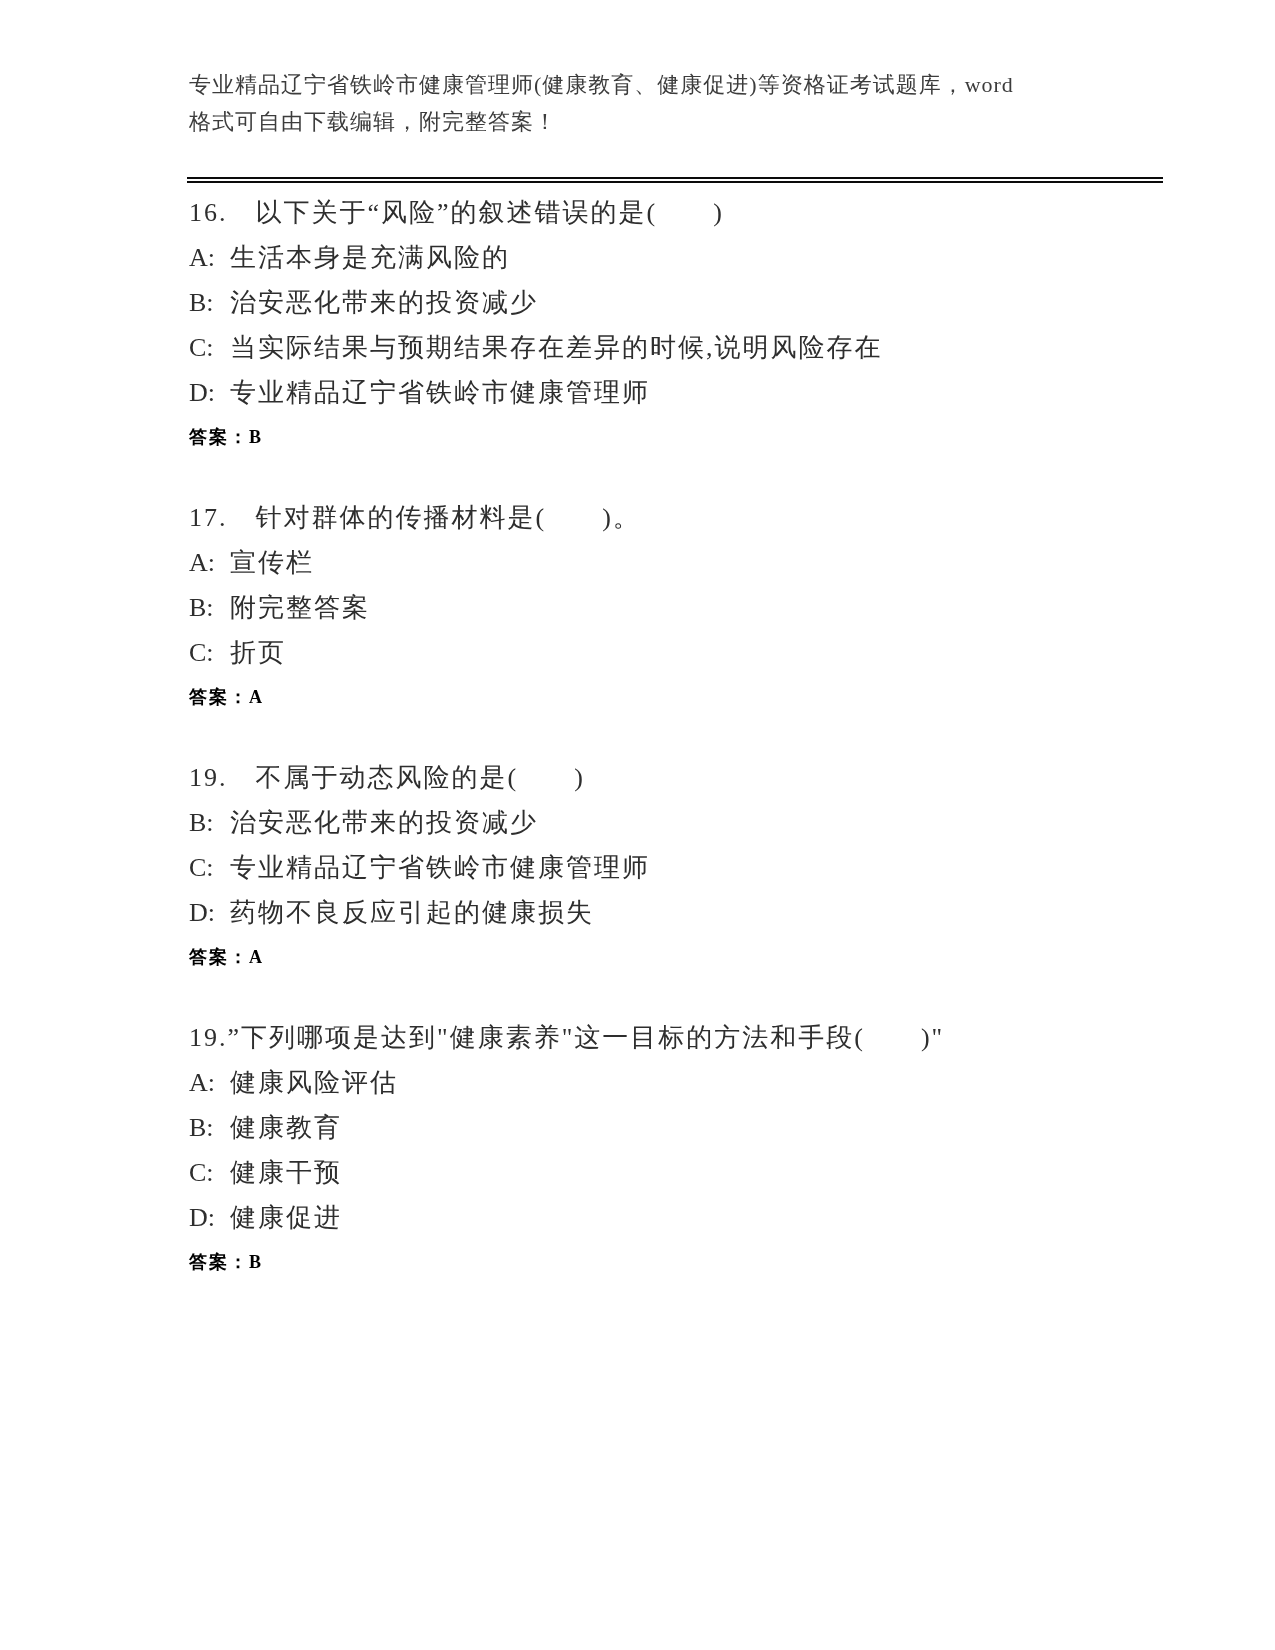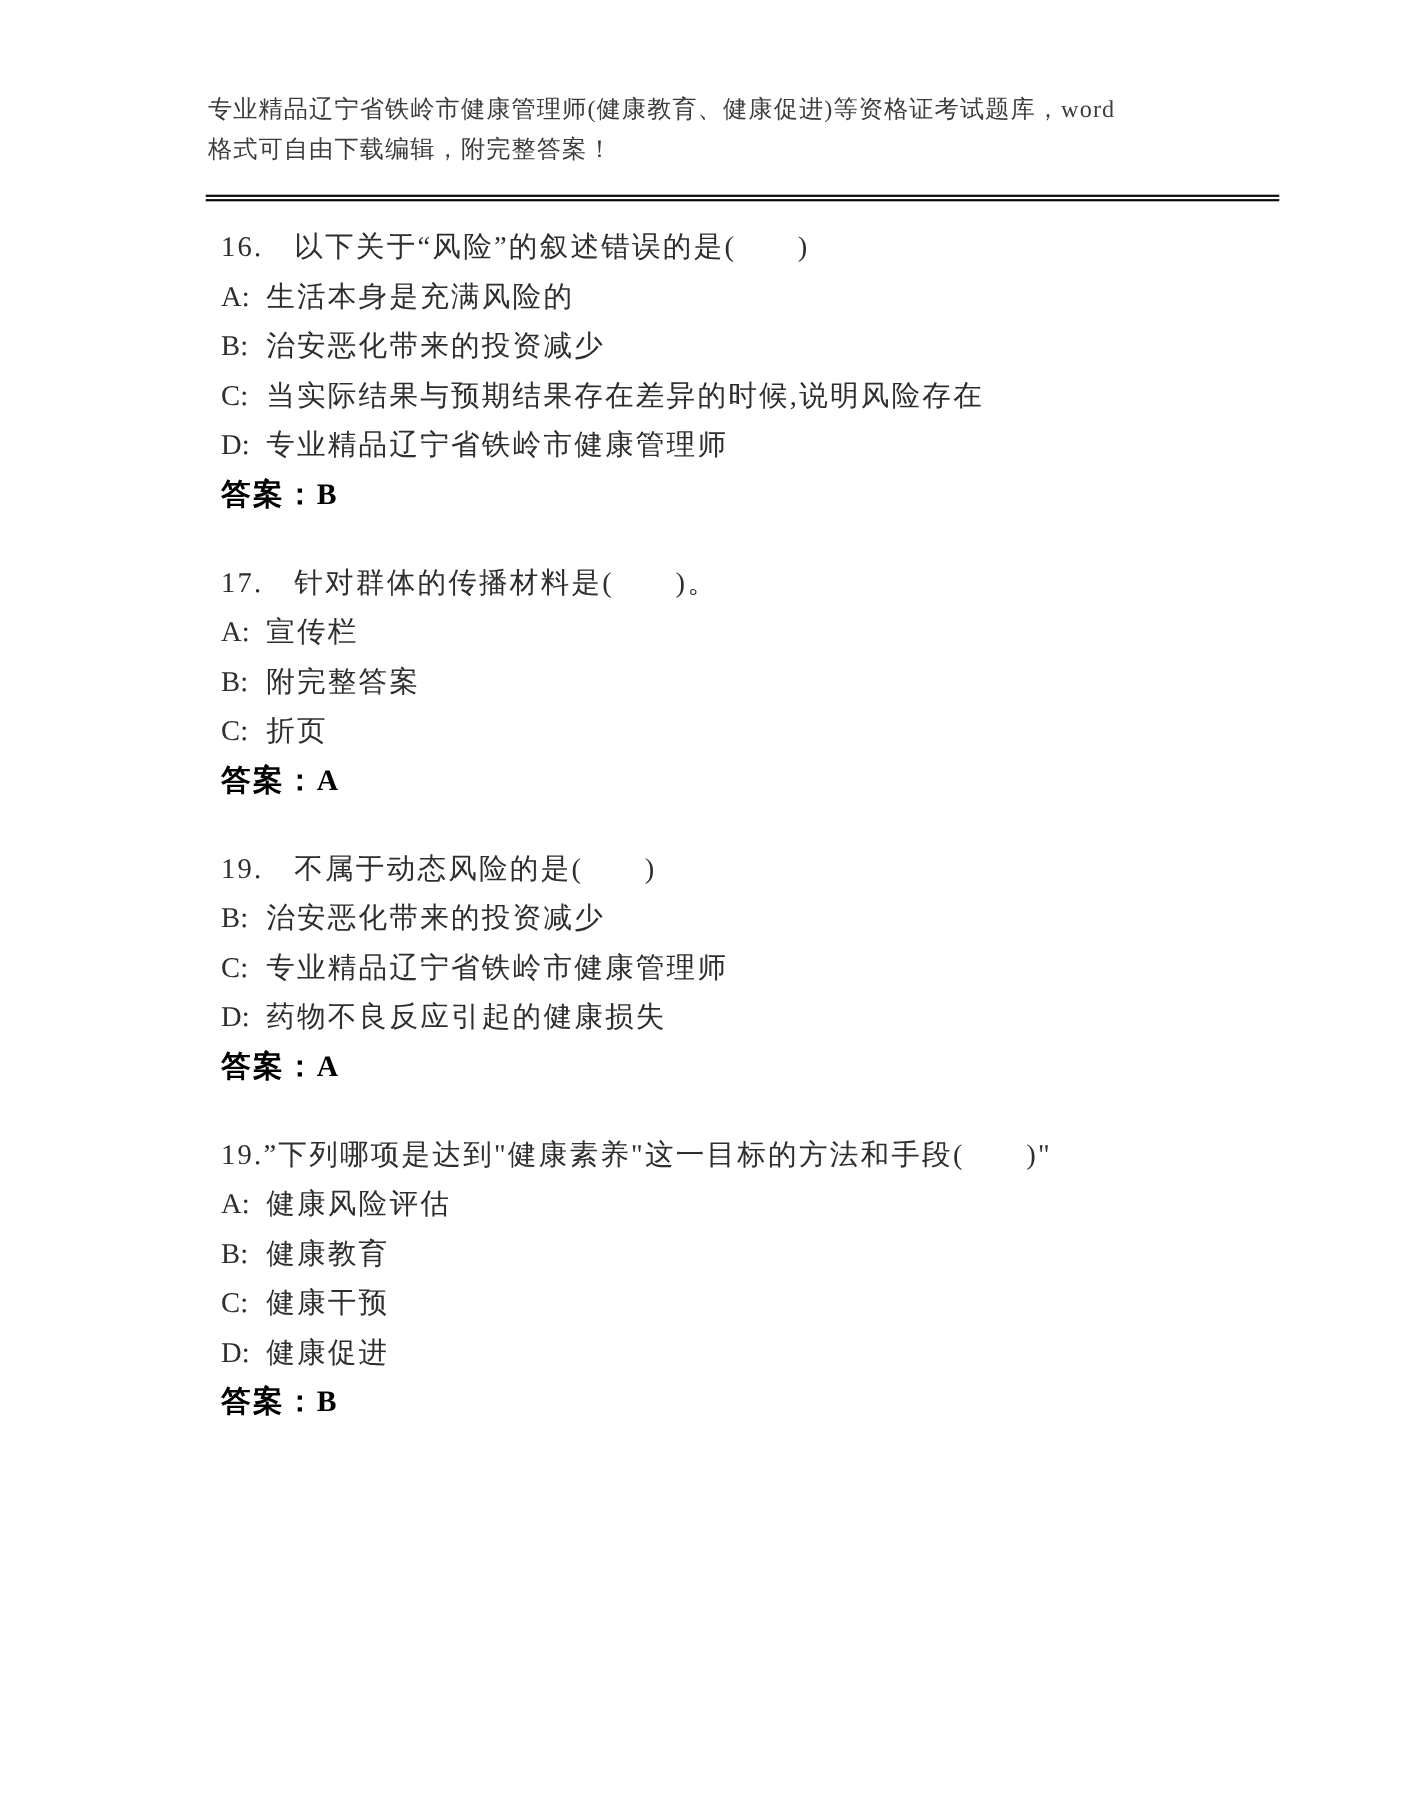--- a/index.html
+++ b/index.html
@@ -12,21 +12,21 @@
     width: 1275px;
     height: 1650px;
     background: #ffffff;
     overflow: hidden;
     font-family: "Liberation Serif", "DejaVu Serif", serif;
     color: #2e2e2e;
   }
   .doc-header {
     position: absolute;
     left: 189px;
-    top: 80px;
+    top: 66px;
     font-size: 22px;
     line-height: 37px;
     letter-spacing: 1px;
     color: #3c3c3c;
     white-space: nowrap;
   }
   .header-rule {
     position: absolute;
     left: 187px;
     top: 177px;
@@ -36,36 +36,36 @@
     border-top: 2px solid #0a0a0a;
     border-bottom: 2px solid #0a0a0a;
   }
   .content {
     position: absolute;
     left: 189px;
     top: 190px;
     font-size: 26px;
     letter-spacing: 2px;
   }
-  .question { margin: 12px; }
+  .question { margin: 0; }
   .question + .question { margin-top: 35px; }
   .q-title, .q-option, .q-answer {
     height: 45px;
     line-height: 45px;
     white-space: nowrap;
   }
   .opt-label {
     display: inline-block;
     width: 41px;
     letter-spacing: 0;
   }
   .q-answer {
     font-weight: bold;
     color: #000000;
-    font-size: 27px;
+    font-size: 18px;
   }
   .answer-value { letter-spacing: 0; }
 </style>
 </head>
 <body>
 
 <div class="page">
 
   <div class="doc-header">
     <div class="header-line">专业精品辽宁省铁岭市健康管理师(健康教育、健康促进)等资格证考试题库，word</div>

